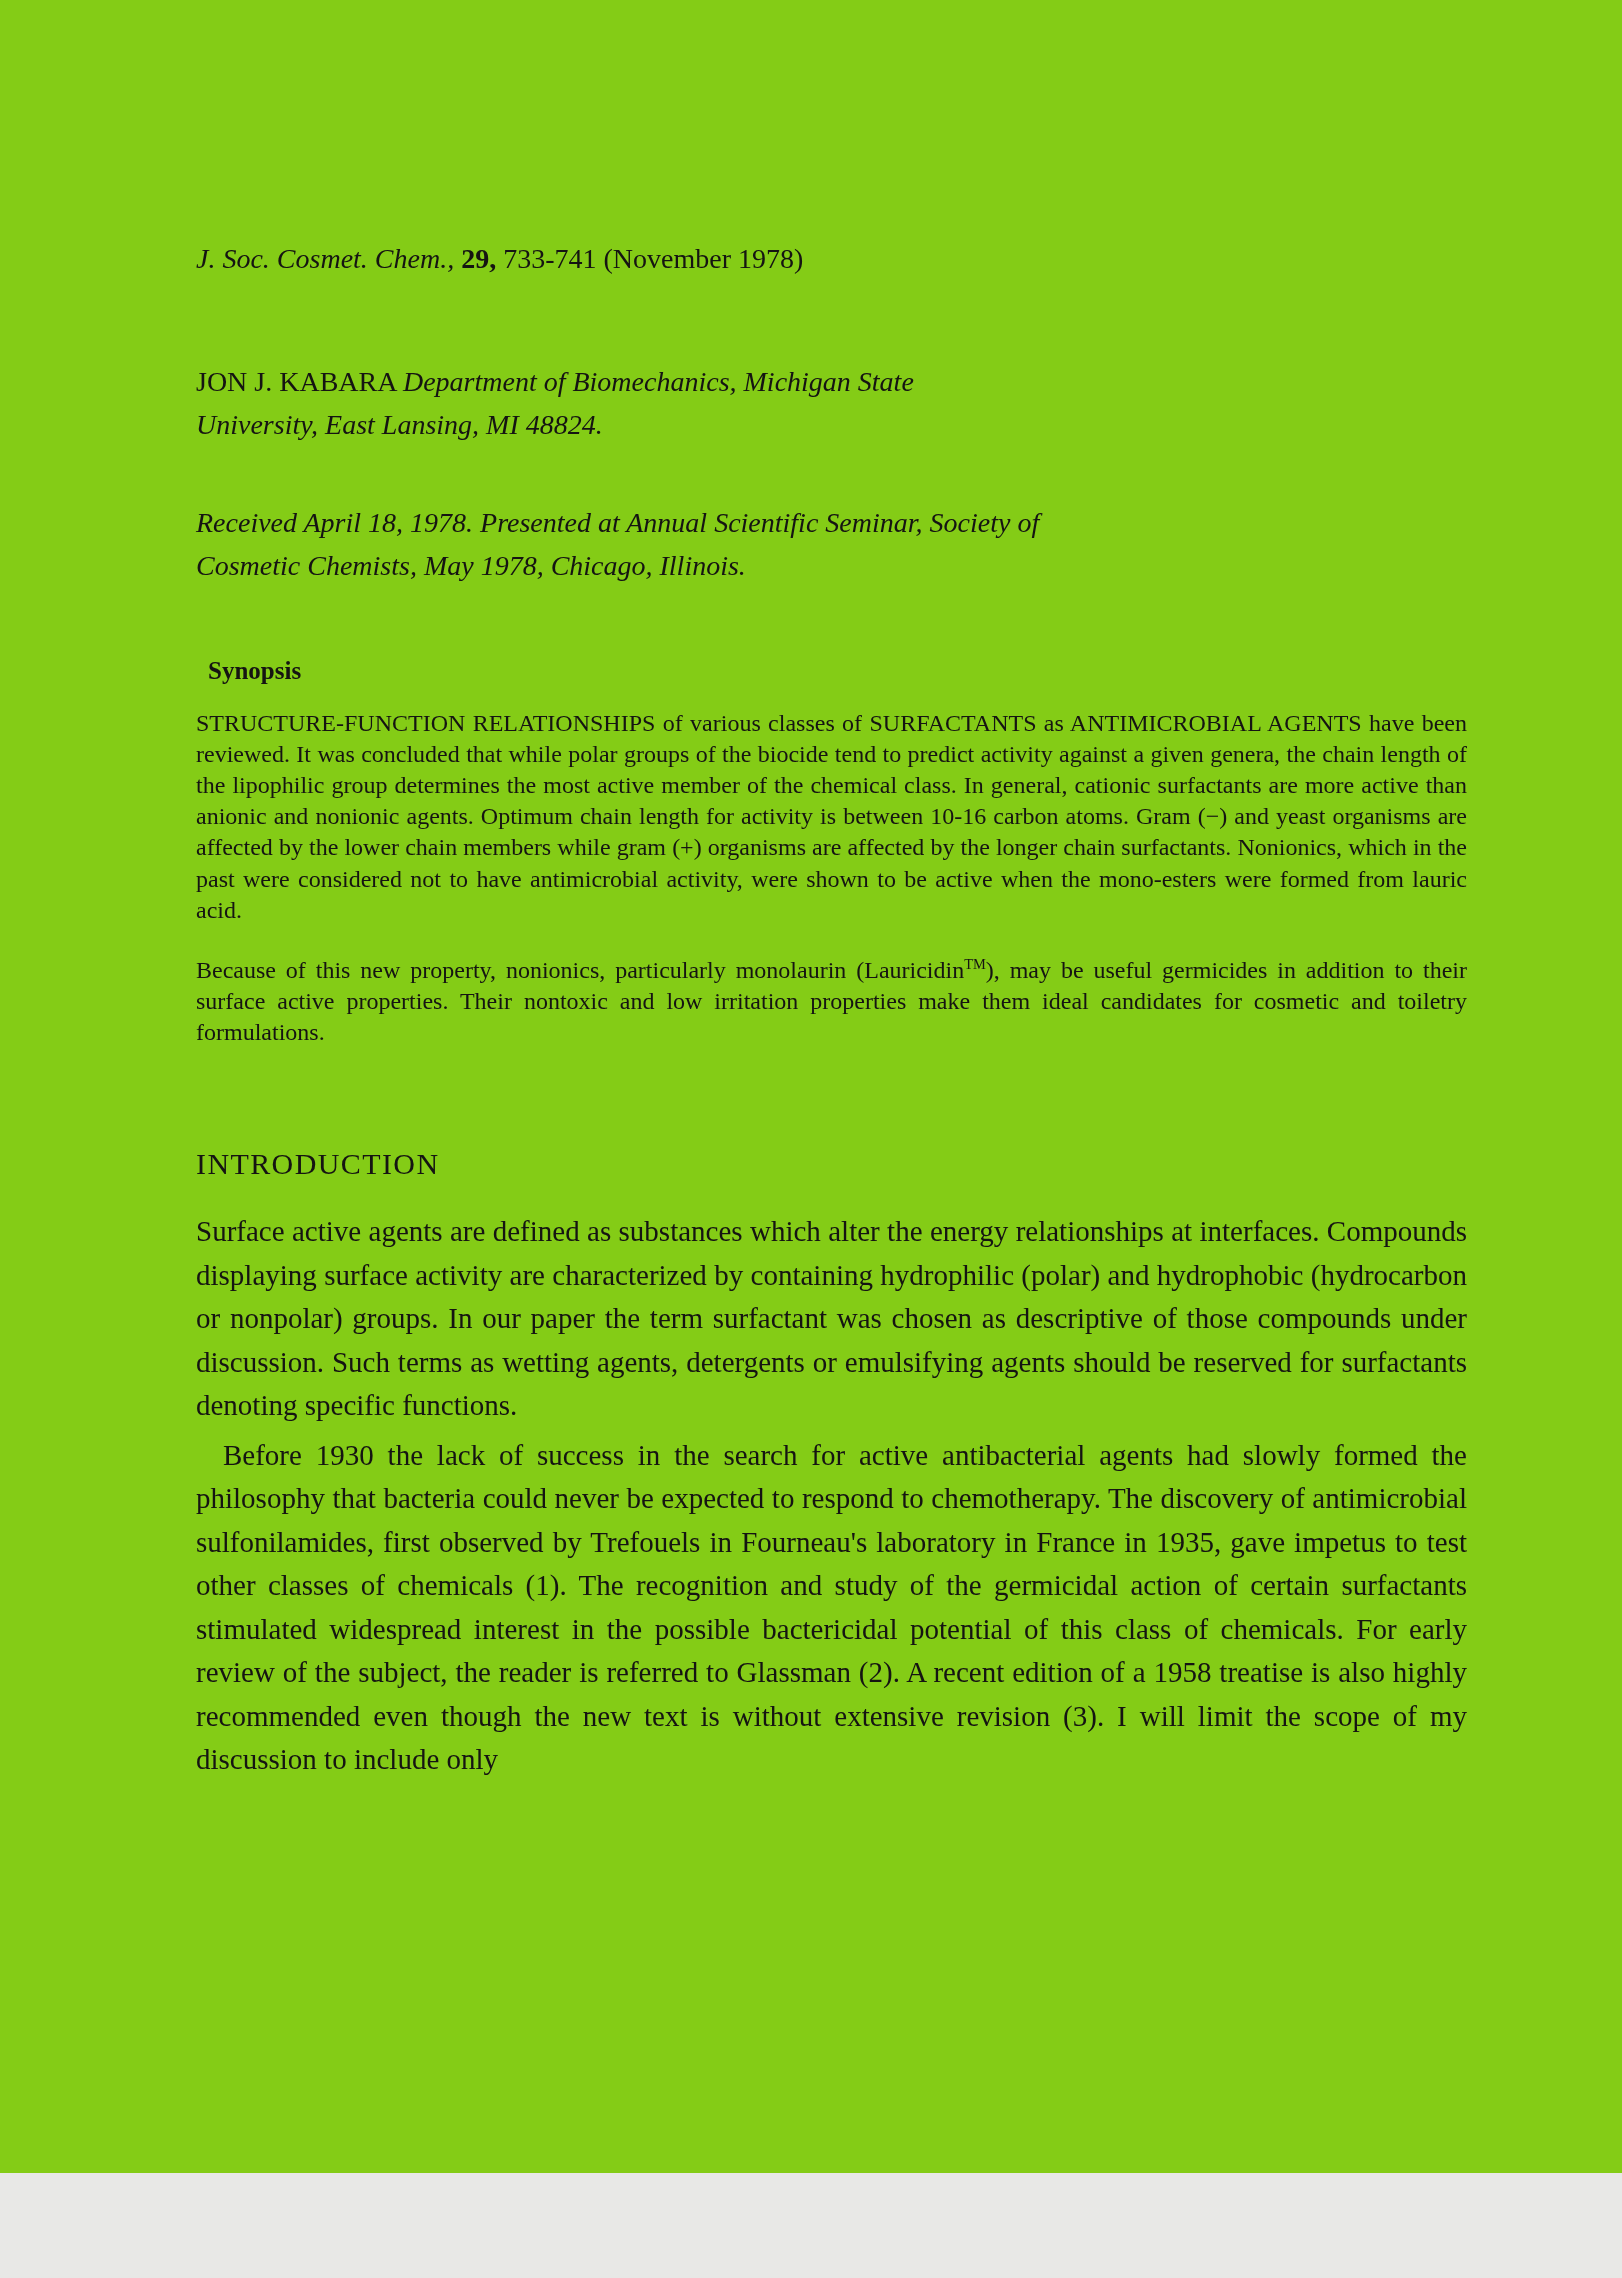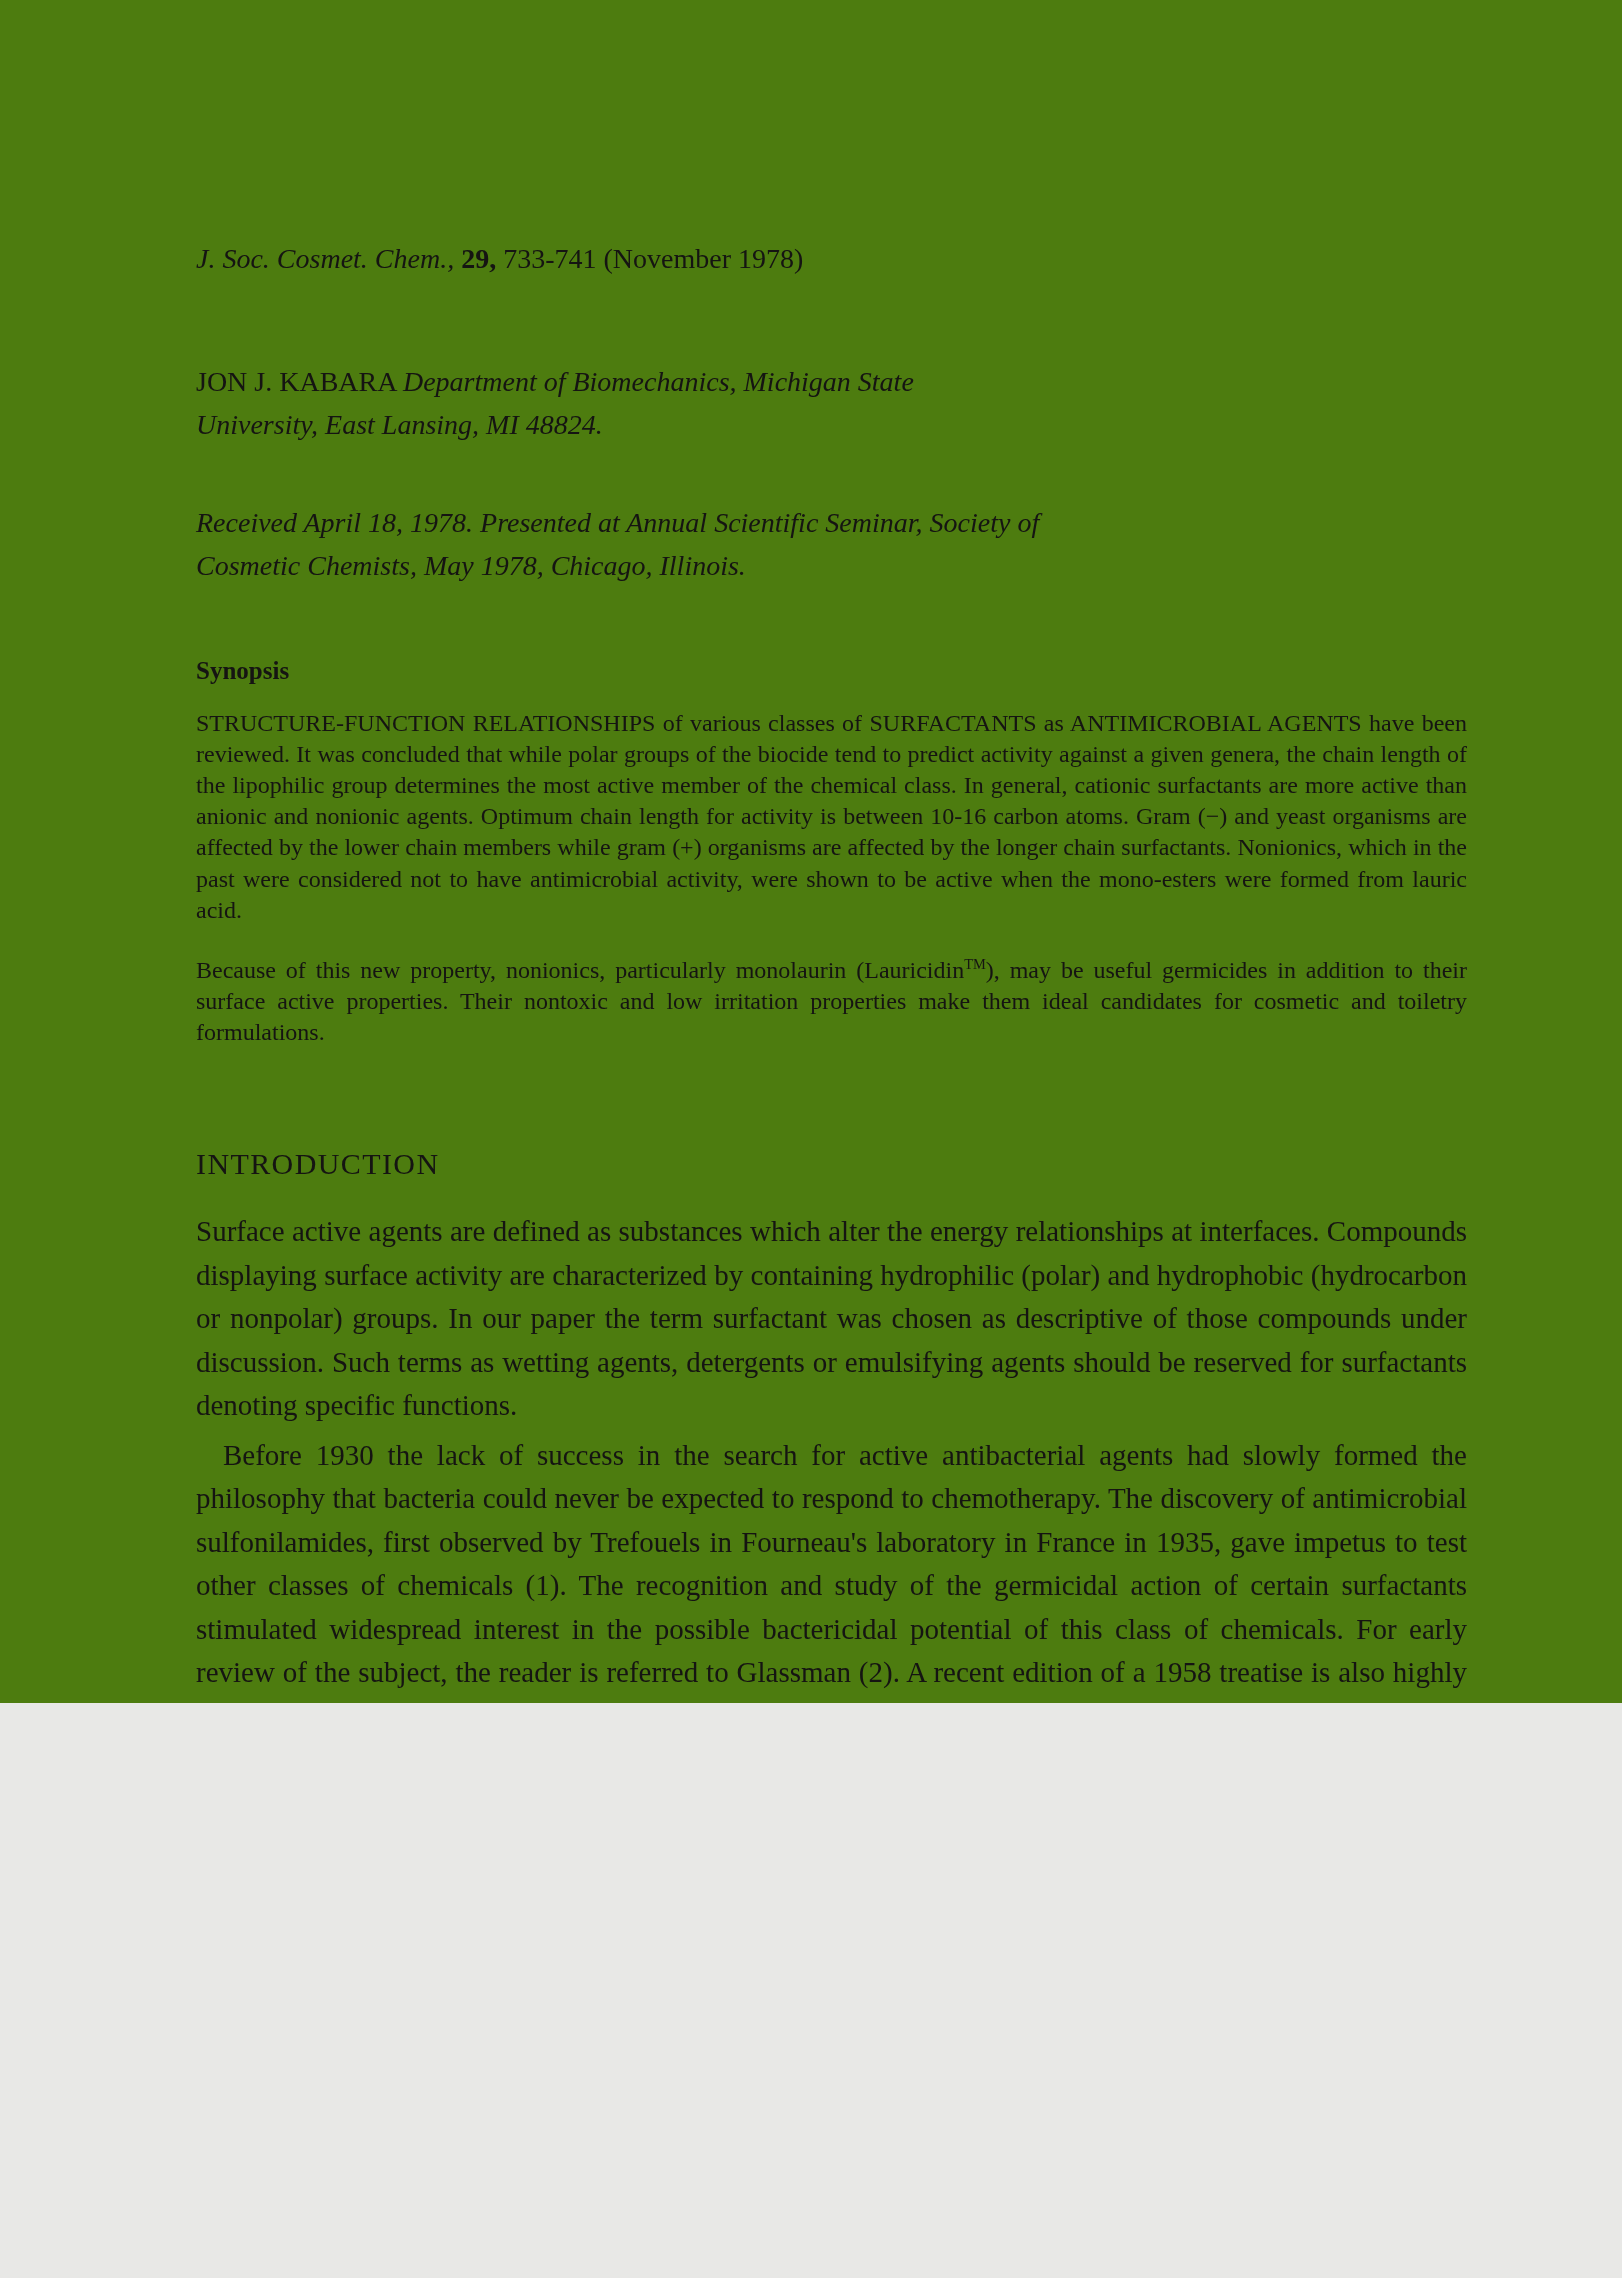--- a/index.html
+++ b/index.html
@@ -3,23 +3,23 @@
 <meta charset="utf-8">
 <style>
   html, body {
     margin: 0;
     padding: 0;
     background: #e8e8e6;
   }
   .page {
     position: relative;
     width: 1622px;
-    height: 1703px;
+    height: 2173px;
     margin: 0 auto;
-    background: #4d7c0f;
+    background: #84cc16;
     color: #151412;
     font-family: "Liberation Serif", serif;
     overflow: hidden;
   }
   .content {
     position: absolute;
     left: 196px;
     top: 0;
     width: 1271px;
   }
@@ -46,21 +46,21 @@
     line-height: 1.55;
   }
   .received {
     margin: 54px 0 0 0;
     max-width: 918px;
     font-size: 28px;
     line-height: 1.55;
     font-style: italic;
   }
   .syn-head {
-    margin: 69px 0 0 0;
+    margin: 69px 0 0 12px;
     font-size: 25px;
     font-weight: bold;
   }
   .syn-text {
     margin: 23px 0 0 0;
     font-size: 24px;
     line-height: 1.3;
     text-align: justify;
   }
   .syn-text-2 { margin-top: 29px; }

